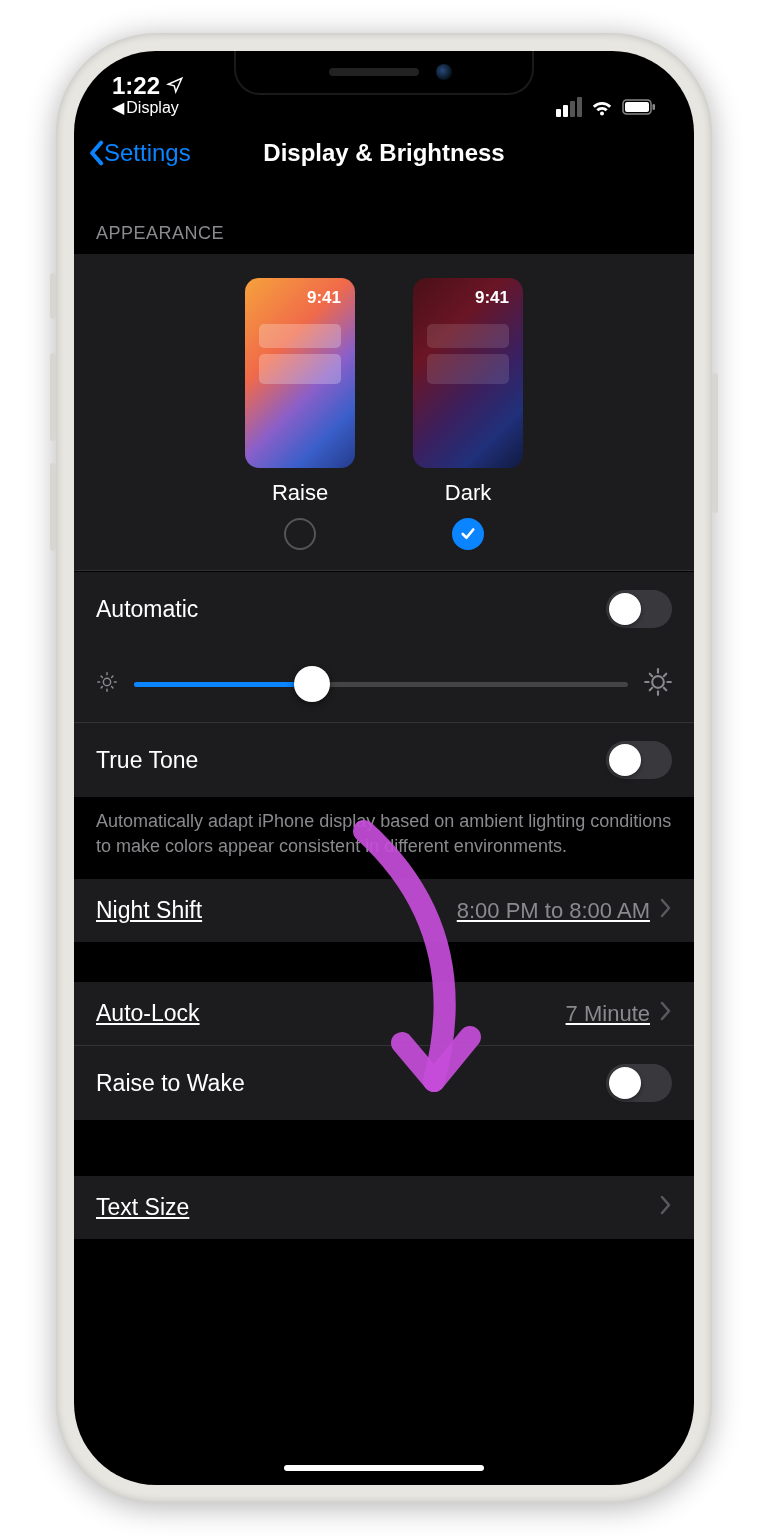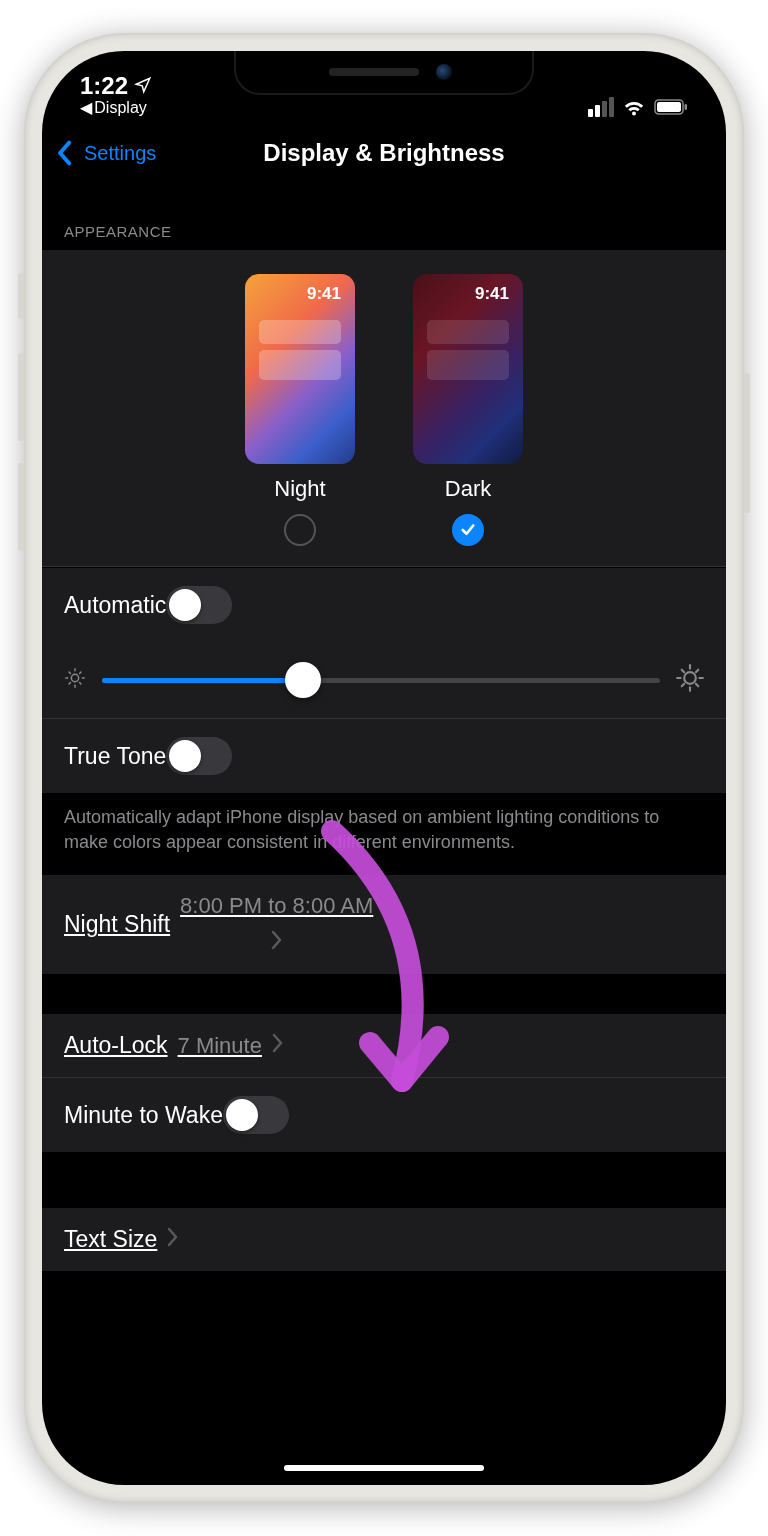--- a/index.html
+++ b/index.html
@@ -6,21 +6,21 @@
   body {
     background: #fff;
     font-family: -apple-system, "Helvetica Neue", Arial, sans-serif;
     width: 768px;
     height: 1536px;
     display: flex;
     align-items: center;
     justify-content: center;
   }
   .phone-frame {
-    width: 720px;
+    width: 656px;
     height: 1470px;
     background: #e8e6e1;
     border-radius: 100px;
     padding: 18px;
     box-shadow: 0 4px 30px rgba(0,0,0,0.3), inset 0 0 8px rgba(0,0,0,0.2);
     position: relative;
   }
   .phone-screen {
     width: 100%;
     height: 100%;
@@ -86,35 +86,35 @@
   .nav-bar {
     height: 64px;
     display: flex;
     align-items: center;
     position: relative;
     padding: 0 14px;
   }
   .nav-back {
     display:flex; align-items:center;
     color: #0a84ff;
-    font-size: 20px;
-    gap: 12px;
+    font-size: 24px;
+    gap: 0;
   }
   .nav-title {
     position:absolute;
     left:50%;
     transform:translateX(-50%);
     font-size: 24px;
     font-weight: 600;
   }
   
   .content { padding: 0; }
   .section-header {
     color: #8a8a8e;
-    font-size: 15px;
+    font-size: 18px;
     text-transform: uppercase;
     padding: 38px 22px 10px 22px;
     letter-spacing: 0.5px;
   }
   .panel { background: #1c1c1e; }
   .appearance-row {
     display:flex; justify-content:center; gap:58px;
     padding: 24px 0 20px 0;
     border-bottom: 1px solid #333;
   }
@@ -130,21 +130,21 @@
   .widget { height:24px; border-radius:5px; background:rgba(255,255,255,0.25);}
   .preview.dark .widget { background:rgba(255,255,255,0.12);}
   .option-label { font-size: 22px;}
   .radio {
     width: 32px; height: 32px; border-radius: 50%;
     border: 2.5px solid #555;
     display:flex; align-items:center; justify-content:center;
   }
   .radio.selected { background:#0a84ff; border-color:#0a84ff;}
   .row {
-    display:flex; align-items:center; 
+    display:flex; align-items:center; justify-content:space-between;
     padding: 18px 22px;
     font-size: 23px;
     border-top: 1px solid #000;
   }
   .panel .row:first-child { border-top:none;}
   .row.with-disclosure { gap: 10px; text-decoration: underline;}
   .row-value { color:#8a8a8e; font-size:22px;}
   .disclosure { color:#5a5a5e;}
   .toggle {
     width: 66px; height: 38px; border-radius: 19px;
@@ -261,21 +261,21 @@
       <div class="panel">
         <div class="appearance-row">
           <div class="appearance-option">
             <div class="preview light">
               <div class="ptime">9:41</div>
               <div class="widgets">
                   <div class="widget"></div>
                   <div class="widget" style="height:30px"></div>
                 </div>
             </div>
-            <div class="option-label">Night</div>
+            <div class="option-label">Raise</div>
             <div class="radio"></div>
           </div>
           <div class="appearance-option">
             <div class="preview dark">
               <div class="ptime">9:41</div>
               <div class="widgets">
                   <div class="widget"></div>
                   <div class="widget" style="height:30px"></div>
                 </div>
             </div>
@@ -337,21 +337,21 @@
           <div class="toggle">
               <div class="knob"></div>
             </div>
         </div>
       </div>
       <div class="footer-text">Automatically adapt iPhone display based on ambient lighting conditions to make colors appear consistent in different environments.</div>
 
       <div class="panel">
         <div class="row with-disclosure">
           <span>Night Shift</span>
-          <span style="display:flex;align-items:center;gap:10px;flex-direction:column;">
+          <span style="display:flex;align-items:center;gap:10px;">
             <span class="row-value">8:00 PM to 8:00 AM</span>
             <span class="disclosure">
               <svg width="12" height="20" viewBox="0 0 12 20">
                   <path d="M2 2l7 8-7 8" stroke="#5a5a5e" stroke-width="2.5" fill="none" stroke-linecap="round" stroke-linejoin="round"></path>
                 </svg>
             </span>
           </span>
         </div>
       </div>
 
@@ -363,21 +363,21 @@
           <span style="display:flex;align-items:center;gap:10px;">
             <span class="row-value">7 Minute</span>
             <span class="disclosure">
               <svg width="12" height="20" viewBox="0 0 12 20">
                   <path d="M2 2l7 8-7 8" stroke="#5a5a5e" stroke-width="2.5" fill="none" stroke-linecap="round" stroke-linejoin="round"></path>
                 </svg>
             </span>
           </span>
         </div>
         <div class="row" style="border-top:1px solid #333">
-          <span>Minute to Wake</span>
+          <span>Raise to Wake</span>
           <div class="toggle">
               <div class="knob"></div>
             </div>
         </div>
       </div>
 
       <div class="group-gap-lg"></div>
 
       <div class="panel">
         <div class="row with-disclosure">

